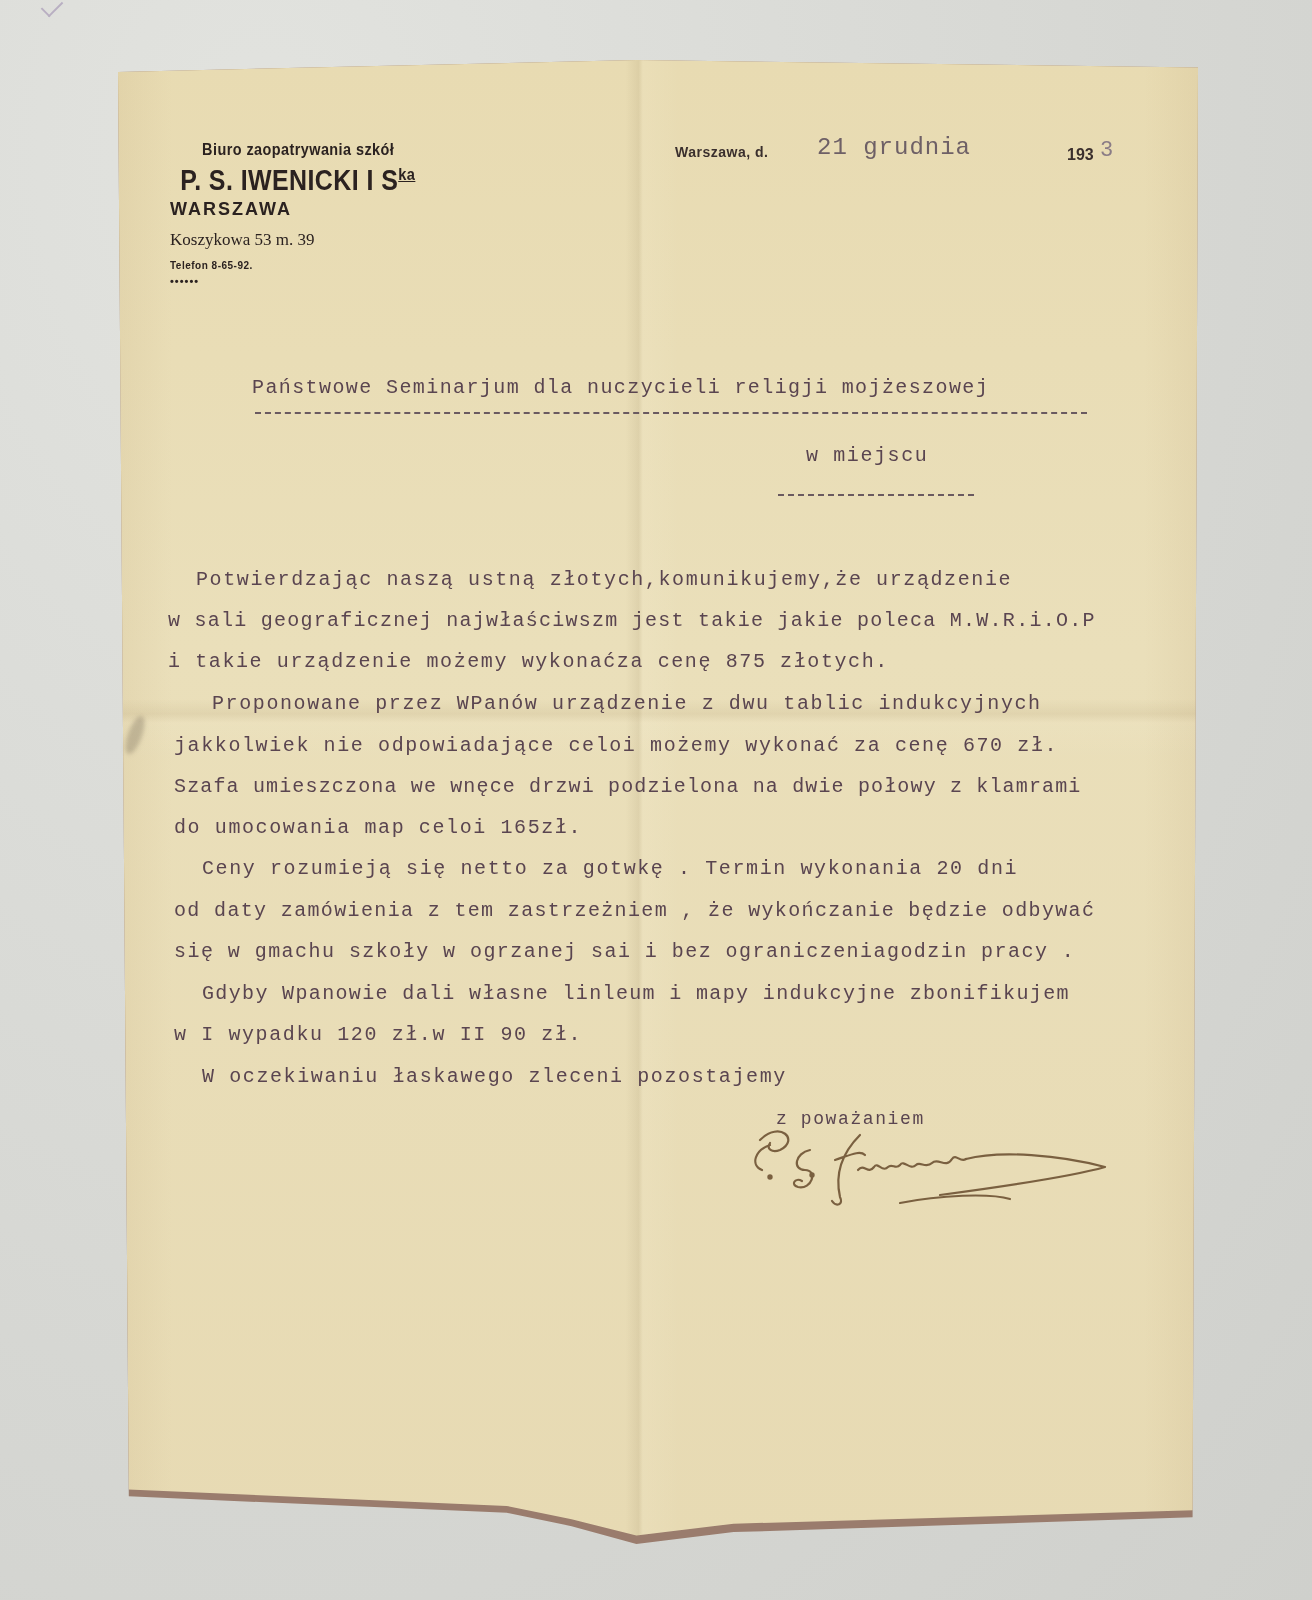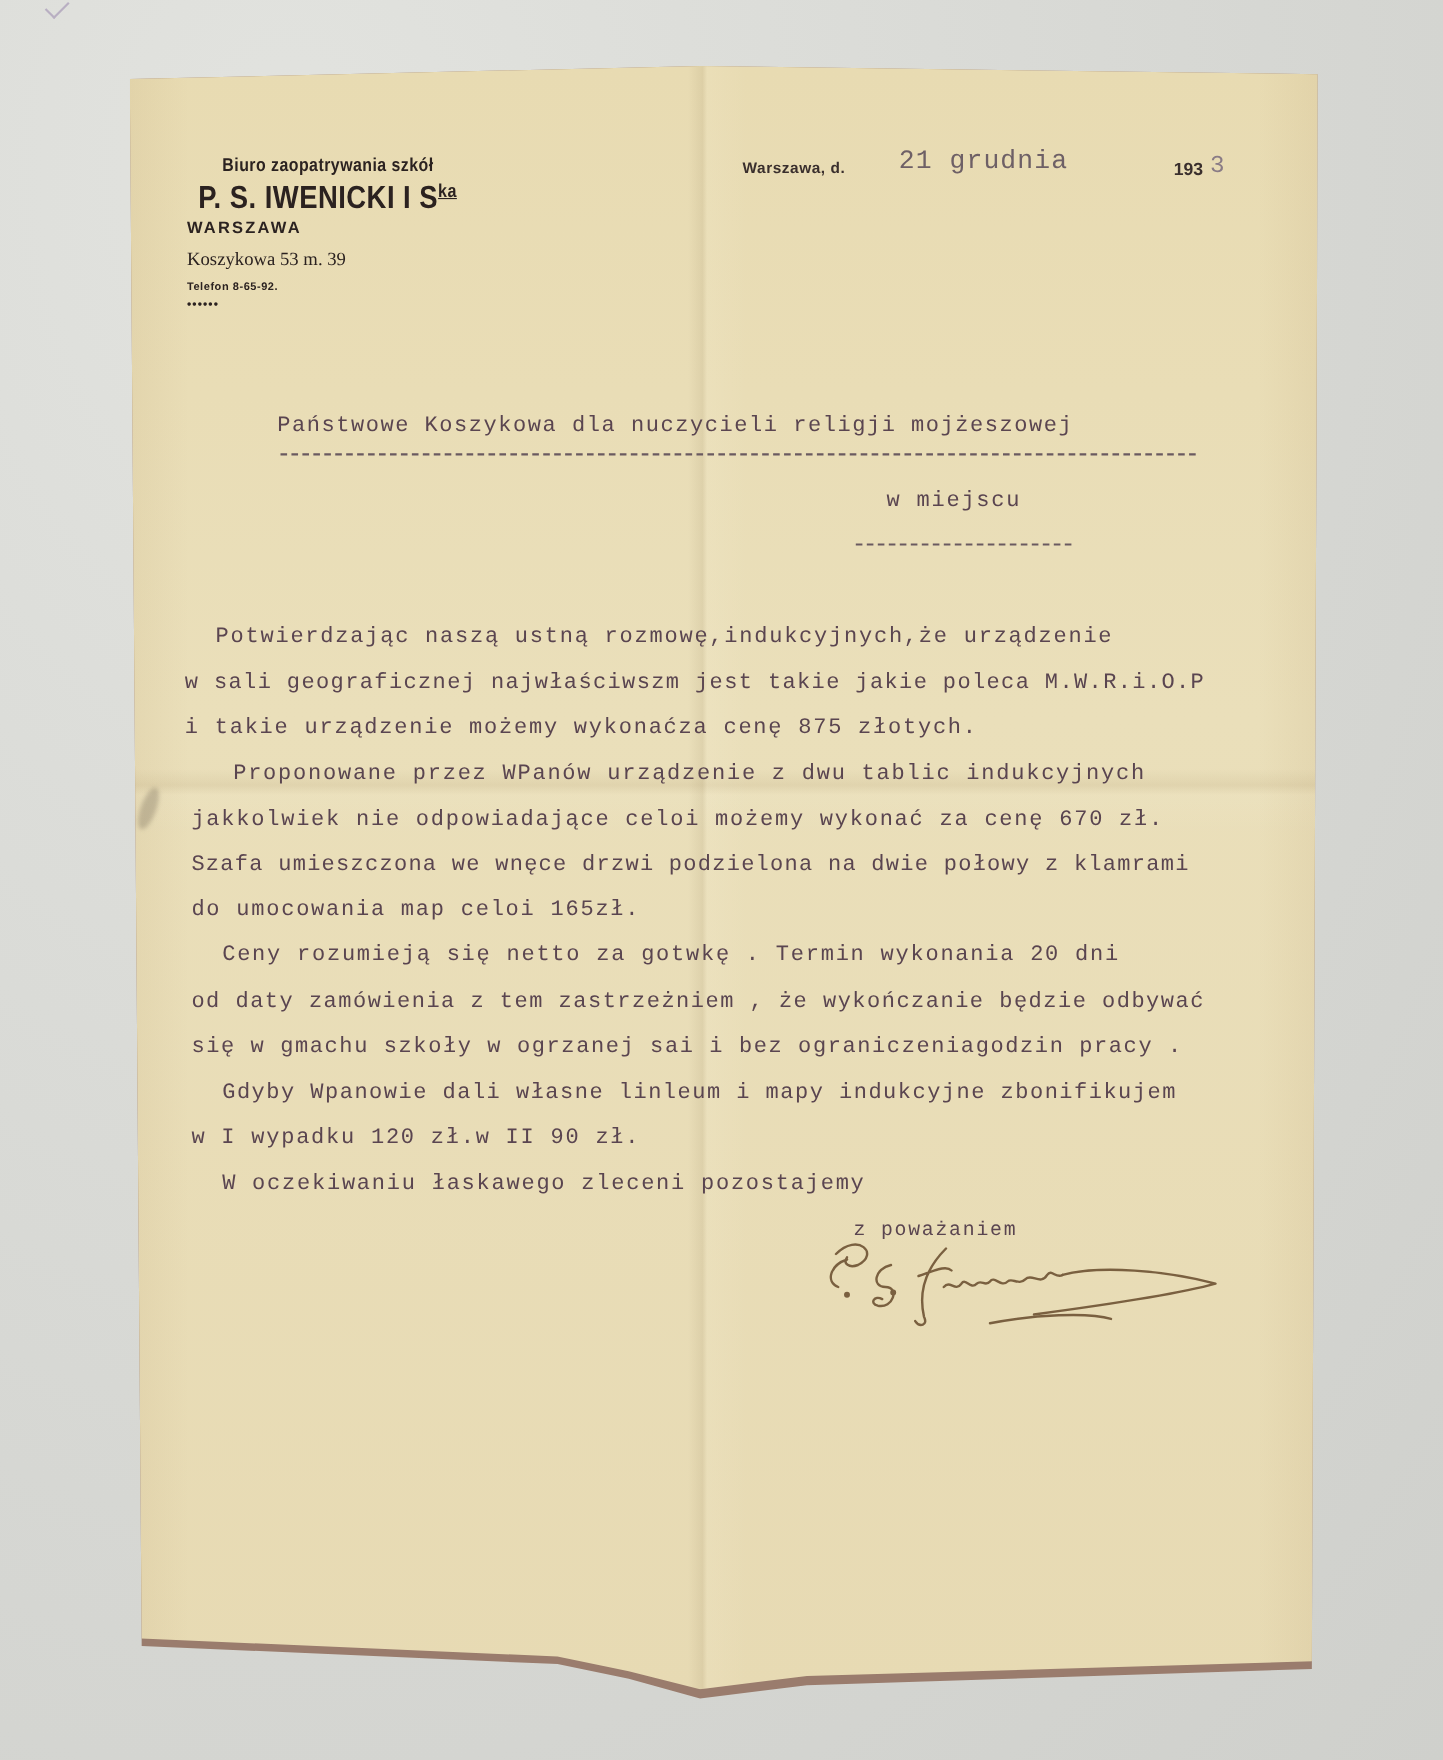--- a/index.html
+++ b/index.html
@@ -81,21 +81,21 @@
       transform: scaleX(0.86);
       white-space: nowrap;
     }
     .lh-company sup {
       font-size: 17px;
       text-decoration: underline;
       vertical-align: 10px;
     }
     .lh-city {
       font-weight: bold;
-      font-size: 15px;
+      font-size: 18px;
       letter-spacing: 2px;
       margin-top: 2px;
       margin-left: 10px;
     }
     .lh-address {
       font-family: "Liberation Serif", serif;
       font-size: 17px;
       margin-top: 10px;
       margin-left: 10px;
     }
@@ -191,26 +191,26 @@
   <div class="lh-dots">••••••</div>
 </div>
 
 <div class="dateline">
   <span class="date-place">Warszawa, d.</span>
   <span class="date-typed">21 grudnia</span>
   <span class="date-year-print">193</span>
   <span class="date-year-typed">3</span>
 </div>
 
-<div class="tw" style="left:252px; top:378px; letter-spacing:1.4px;">Państwowe Koszykowa dla  nuczycieli religji mojżeszowej</div>
+<div class="tw" style="left:252px; top:378px; letter-spacing:1.4px;">Państwowe Seminarjum dla  nuczycieli religji mojżeszowej</div>
 <div class="rule" style="left:255px; top:412px; width:832px;"></div>
 <div class="tw" style="left:806px; top:446px;">w miejscu</div>
 <div class="rule" style="left:778px; top:494px; width:196px;"></div>
 
-<div class="tw" style="left:196px; top:570px;">Potwierdzając naszą ustną rozmowę,indukcyjnych,że urządzenie</div>
+<div class="tw" style="left:196px; top:570px;">Potwierdzając naszą ustną złotych,komunikujemy,że urządzenie</div>
 <div class="tw" style="left:168px; top:611px; letter-spacing:1.25px;">w sali geograficznej najwłaściwszm jest takie jakie poleca M.W.R.i.O.P</div>
 <div class="tw" style="left:168px; top:652px;">i takie urządzenie możemy wykonaćza cenę 875 złotych.</div>
 <div class="tw" style="left:212px; top:694px;">Proponowane przez WPanów  urządzenie z dwu tablic indukcyjnych</div>
 <div class="tw" style="left:174px; top:736px;">jakkolwiek nie odpowiadające celoi  możemy wykonać za cenę 670 zł.</div>
 <div class="tw" style="left:174px; top:777px; letter-spacing:1.15px;">Szafa umieszczona we wnęce drzwi podzielona na dwie połowy z klamrami</div>
 <div class="tw" style="left:174px; top:818px;">do umocowania map celoi 165zł.</div>
 <div class="tw" style="left:202px; top:859px;">Ceny rozumieją się netto za gotwkę . Termin wykonania 20 dni</div>
 <div class="tw" style="left:174px; top:901px; letter-spacing:1.35px;">od daty zamówienia z tem zastrzeżniem , że wykończanie będzie odbywać</div>
 <div class="tw" style="left:174px; top:942px; letter-spacing:1.45px;">się w gmachu szkoły w ogrzanej sai i bez ograniczeniagodzin  pracy .</div>
 <div class="tw" style="left:202px; top:984px; letter-spacing:1.35px;">Gdyby  Wpanowie dali własne linleum  i mapy indukcyjne  zbonifikujem</div>

